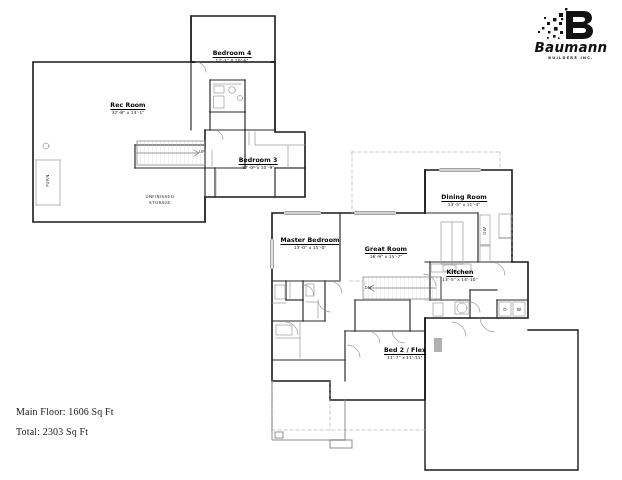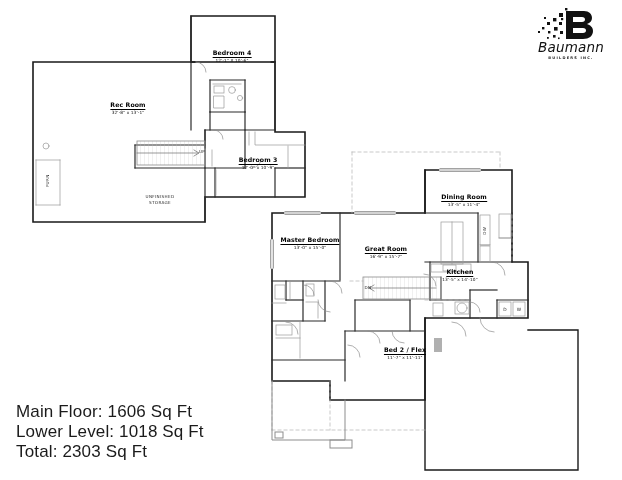--- a/index.html
+++ b/index.html
@@ -32,21 +32,21 @@
     text-align: center;
     line-height: 1;
   }
   #logo-mark {
     width: 86px;
     height: 32px;
     display: block;
   }
   #logo-word {
     font-family: "DejaVu Sans", sans-serif;
-    font-weight: normal;
+    font-weight: bold;
     font-style: italic;
     font-size: 13.5px;
     letter-spacing: 0.2px;
     color: #111;
     margin-top: 1px;
   }
   #logo-sub {
     font-family: "DejaVu Sans", sans-serif;
     font-weight: bold;
     font-size: 3.6px;
@@ -56,22 +56,22 @@
   }
 
   
   #summary {
     position: absolute;
     left: 16px;
     top: 402px;
     line-height: 20px;
   }
   #summary div {
-    font-family: Liberation Sans, sans-serif;
-    font-size: 17px;
+    font-family: Liberation Serif, serif;
+    font-size: 10px;
     color: #1b1b1b;
     letter-spacing: 0.15px;
     white-space: nowrap;
   }
 
   
   .room-label {
     position: absolute;
     text-align: center;
     line-height: 1;
@@ -396,15 +396,14 @@
 
 <div class="note" style="left:368px; top:285px;">DN</div>
 
 <div class="note vert" style="left:485px; top:228px;">DW</div>
 
 <div class="note appliance" style="left:505px; top:307px;">D</div>
 <div class="note appliance" style="left:519px; top:307px;">W</div>
 
 <div id="summary">
   <div>Main Floor: 1606 Sq Ft</div>
-  <div>Lower Level: 1018 Sq Ft</div>
   <div>Total: 2303 Sq Ft</div>
 </div>
 
 </body></html>

